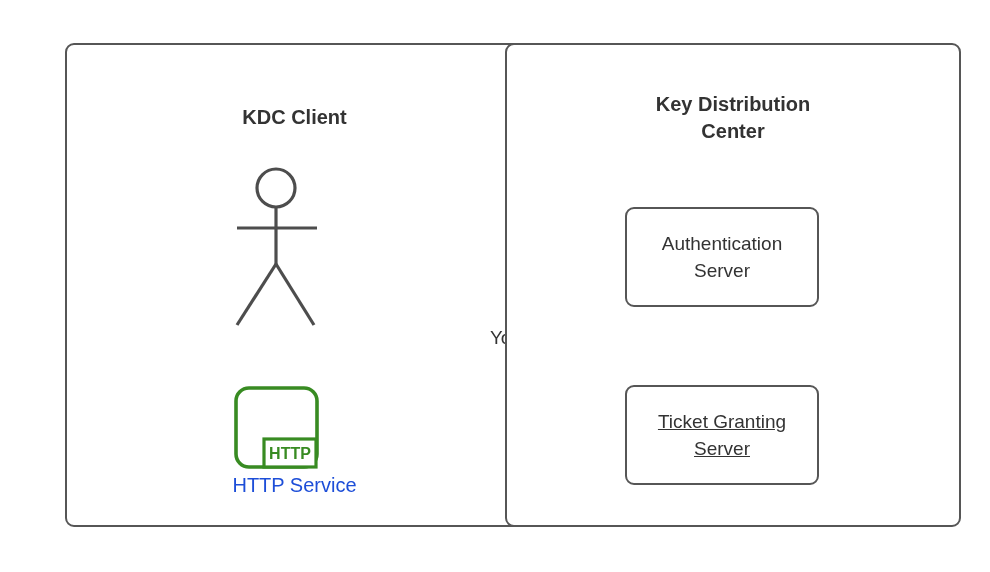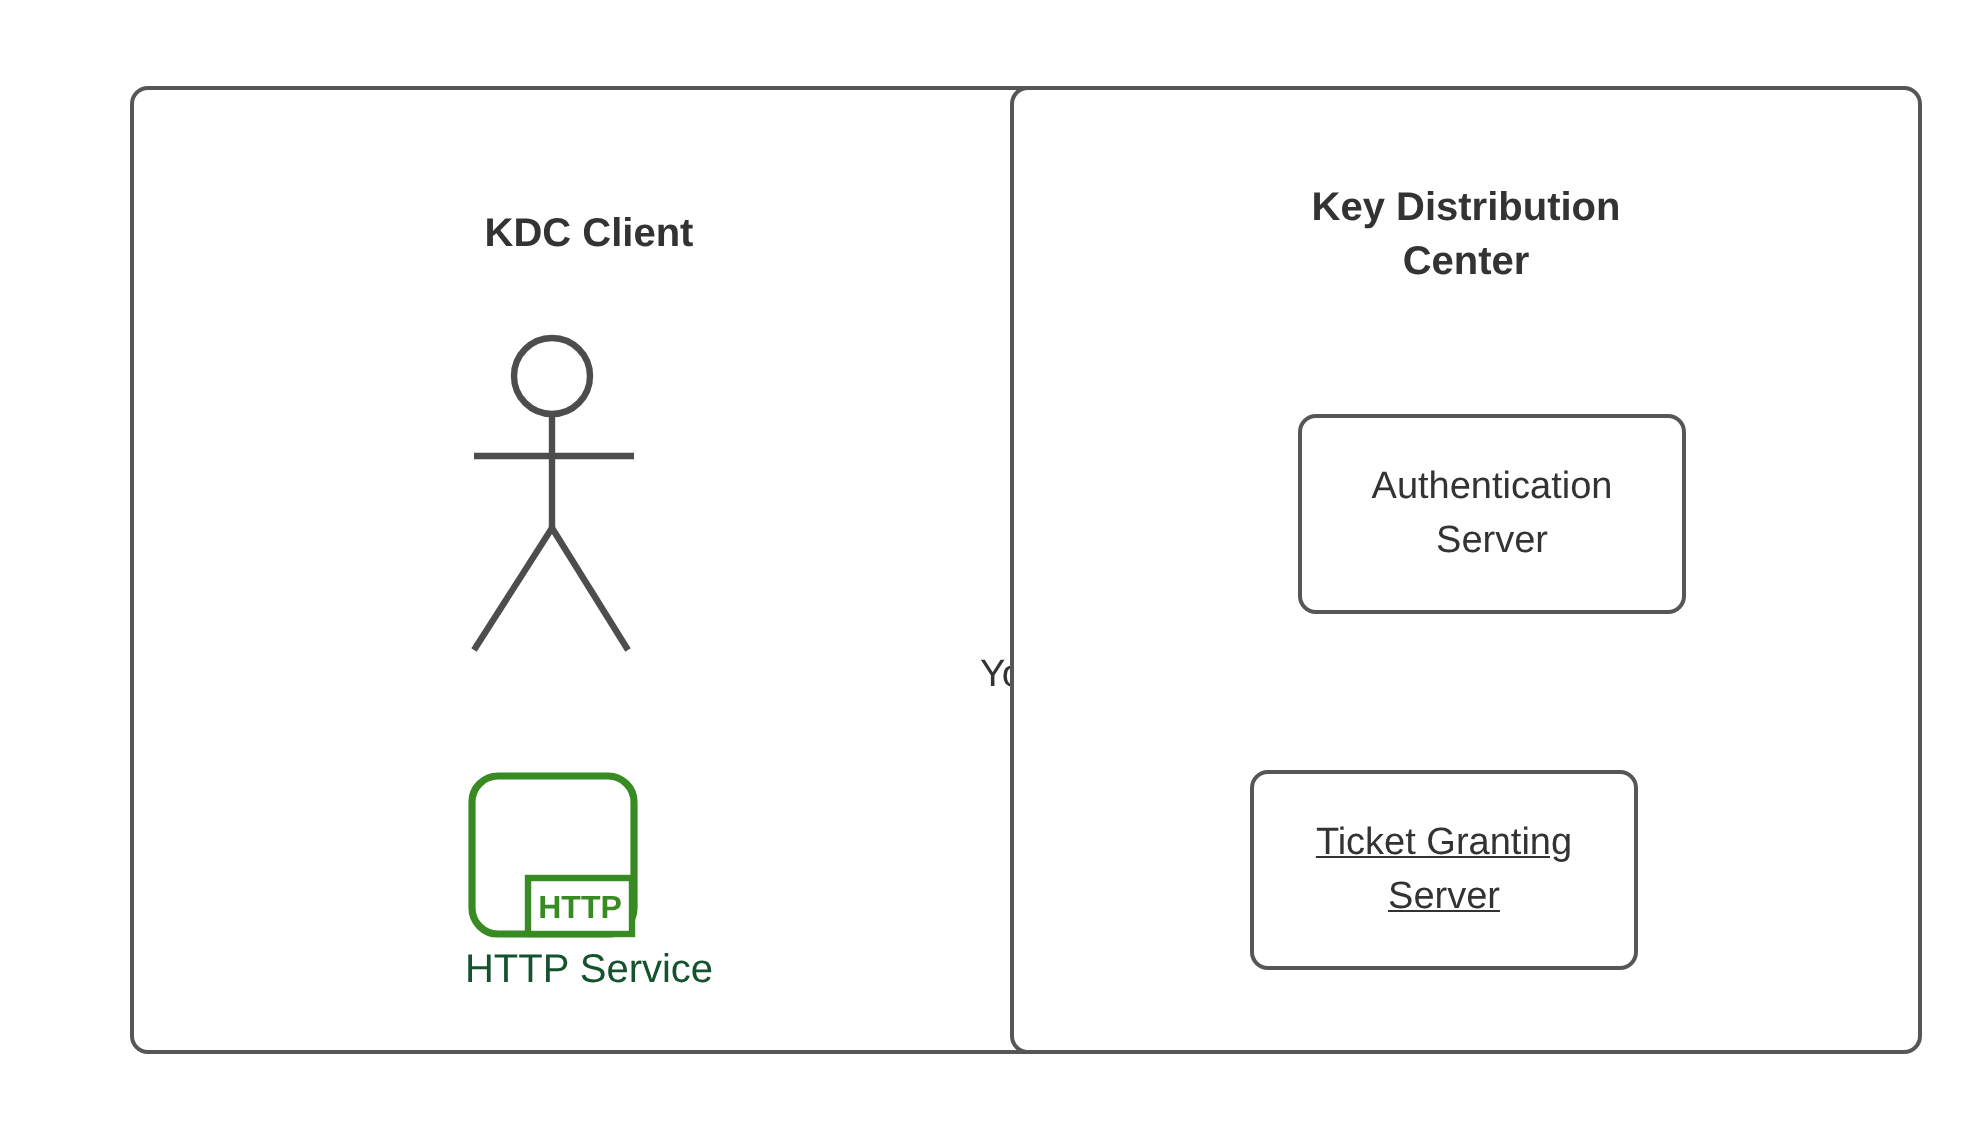--- a/index.html
+++ b/index.html
@@ -62,41 +62,41 @@
     width: 92px;
     height: 90px;
   }
 
   .service-label {
     position: absolute;
     left: 0; right: 0;
     top: 429px;
     text-align: center;
     font-size: 20px;
-    color: #14532d;
+    color: #1d4ed8;
   }
 
   .server-box {
     position: absolute;
     left: 118px;
     width: 194px;
     height: 100px;
     border: 2px solid #565656;
     border-radius: 9px;
     background: #ffffff;
     display: flex;
     align-items: center;
     justify-content: center;
     text-align: center;
     font-size: 19px;
     line-height: 27px;
     color: #333333;
     padding: 4px 14px;
   }
-  .server-box-auth   { top: 162px; margin-left: 24px; }
+  .server-box-auth   { top: 162px; }
   .server-box-ticket { top: 340px; text-decoration: underline; }
 </style>
 </head>
 <body>
 
 <div class="canvas">
 
   <div class="panel panel-left">
     <div class="panel-title">
       <span class="title-wrap">KDC Client</span>

